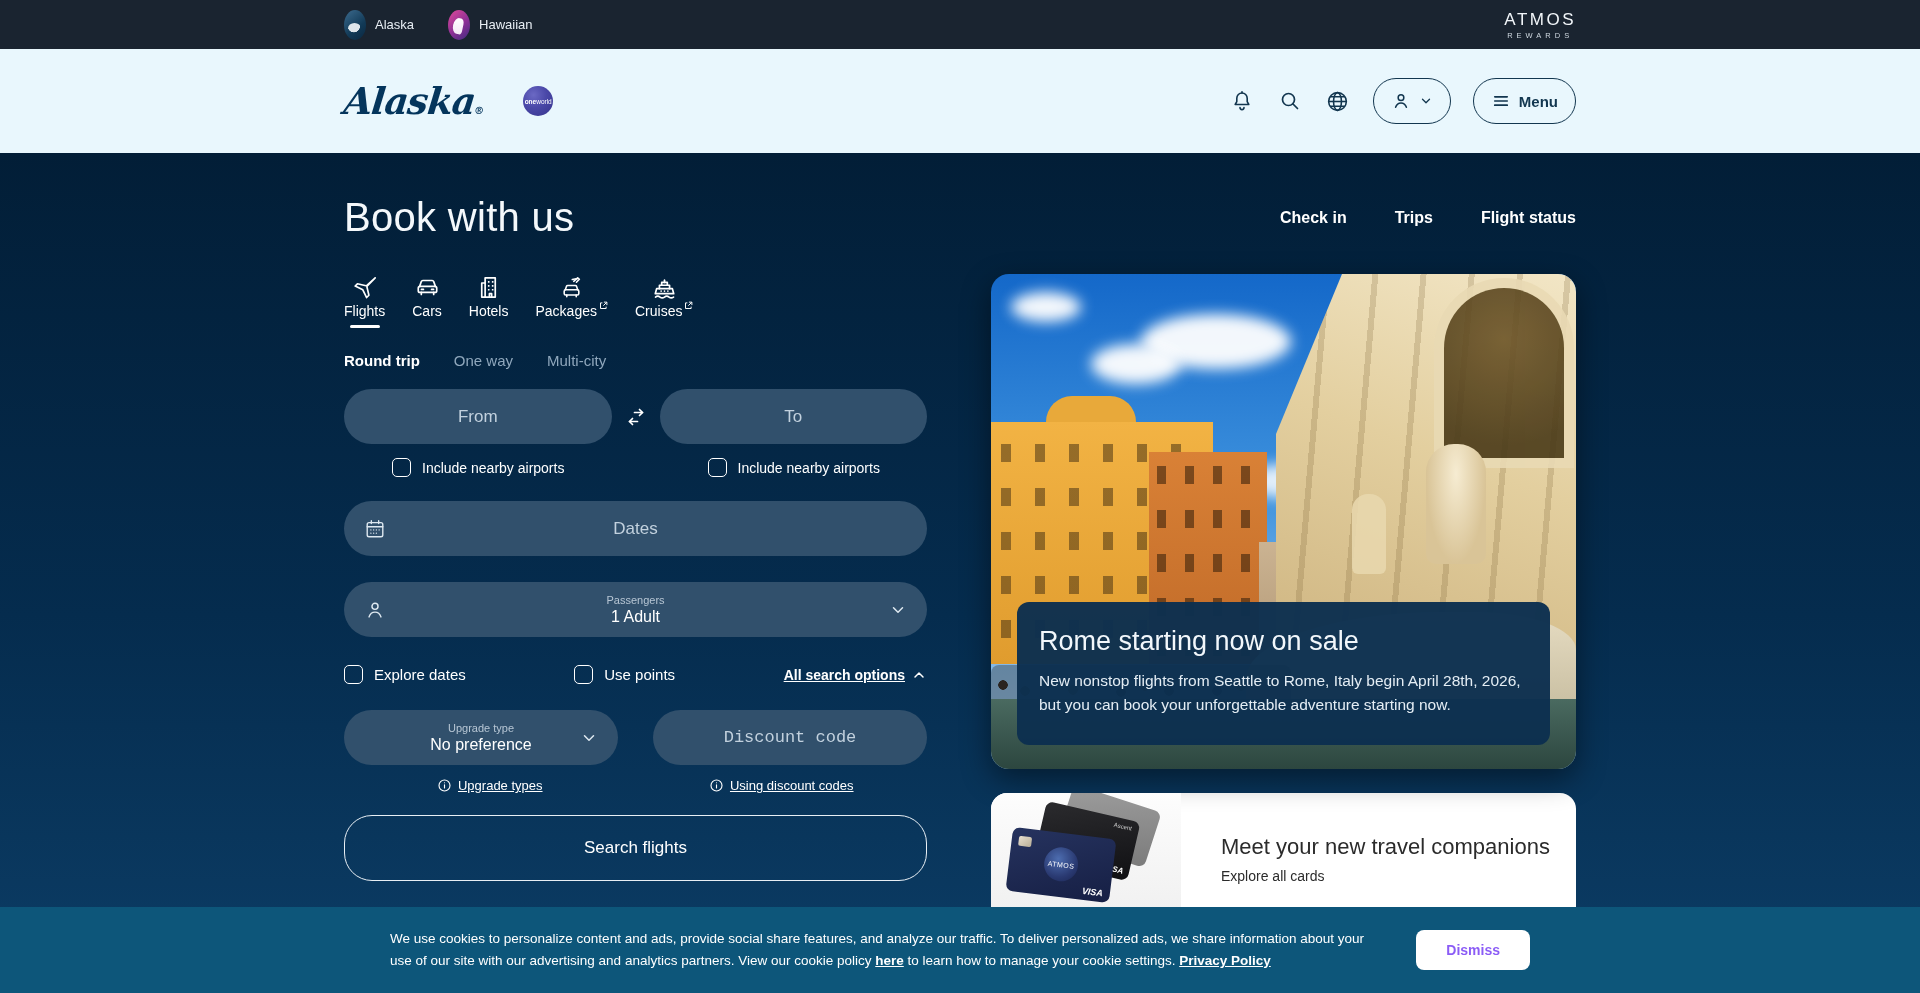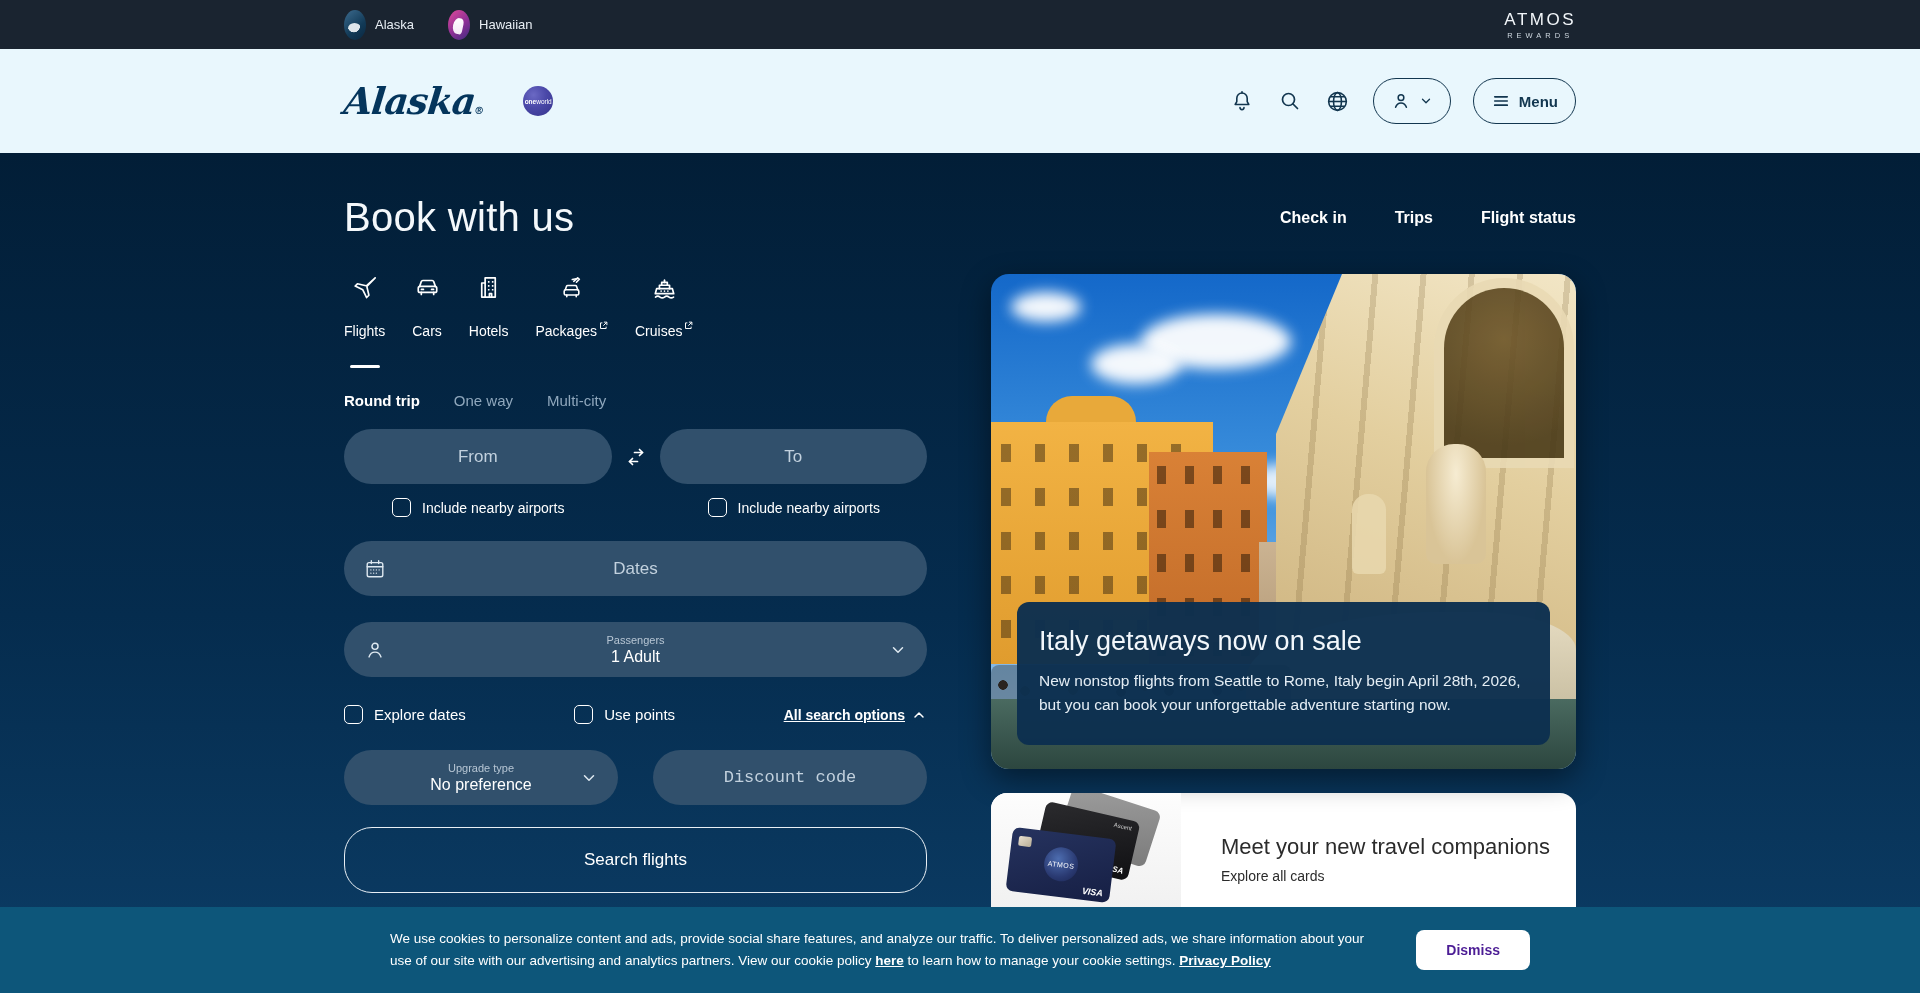--- a/index.html
+++ b/index.html
@@ -47,21 +47,21 @@
   .page-title { color:#f4f8fb; font-size:40px; font-weight:400; letter-spacing:.3px; }
   .quick-links { display:flex; gap:48px; }
   .quick-link { color:#fff; font-size:16px; font-weight:bold; cursor:pointer; }
 
   .columns { display:flex; gap:64px; margin-top:34px; }
   .col-left { width:583px; flex:none; }
   .col-right { width:585px; flex:none; }
 
   
   .product-tabs { display:flex; gap:27px; align-items:flex-start; }
-  .ptab { display:flex; flex-direction:column; align-items:center; gap:22px; color:#fff; cursor:pointer; }
+  .ptab { display:flex; flex-direction:column; align-items:center; gap:2px; color:#fff; cursor:pointer; }
   .ptab-label { font-size:14px; display:flex; align-items:flex-start; gap:2px; }
   .ptab-label sup { transform:translateY(-2px); }
   .ptab-underline { width:30px; height:3px; border-radius:2px; background:#fff; margin-top:4px; }
 
   .trip-types { display:flex; gap:34px; margin-top:24px; }
   .trip-type { font-size:15px; color:#8fa7bc; cursor:pointer; }
   .trip-type.active { color:#fff; font-weight:bold; }
 
   
   .pill { background:#31506c; border:none; border-radius:28px; height:55px; color:#fff; }
@@ -184,21 +184,21 @@
   .comp-text { padding-left:40px; }
   .comp-title { color:#2b2b2b; font-size:22px; font-weight:500; }
   .comp-sub { color:#2b2b2b; font-size:14px; margin-top:8px; }
 
   
   .cookie-banner { position:fixed; left:0; right:0; bottom:0; height:86px; background:#0d567a; z-index:50; }
   .cookie-inner { width:1232px; margin:0 auto; height:100%; display:flex; align-items:center;
       justify-content:space-between; padding:0 46px; }
   .cookie-text { width:980px; color:#fff; font-size:13.5px; line-height:1.62; }
   .cookie-link { font-weight:bold; text-decoration:underline; color:#fff; cursor:pointer; }
-  .dismiss-btn { background:#fff; color:#4c1d95; font-weight:bold; font-size:14px; border:none;
+  .dismiss-btn { background:#fff; color:#8b5cf6; font-weight:bold; font-size:14px; border:none;
       border-radius:8px; padding:12px 30px; cursor:pointer; font-family:"Liberation Sans", sans-serif; }
 
   svg { display:block; }
 </style>
 </head>
 <body>
 
 <div class="topbar">
   <div class="inner">
     <div class="brand-tabs">
@@ -433,20 +433,38 @@
             </span>
             <span class="right-ic">
               <svg width="18" height="18" viewBox="0 0 24 24" fill="none" stroke="currentColor" stroke-width="2" stroke-linecap="round" stroke-linejoin="round">
                 <polyline points="6 9 12 15 18 9"></polyline>
               </svg>
             </span>
           </div>
           <input class="pill pill-input" type="text" placeholder="Discount code" style="">
         </div>
 
+        <div class="info-links-row">
+          <div class="info-link">
+            <svg width="15" height="15" viewBox="0 0 24 24" fill="none" stroke="currentColor" stroke-width="1.8" stroke-linecap="round">
+              <circle cx="12" cy="12" r="8.8"></circle>
+                <path d="M12 11v5"></path>
+                <path d="M12 7.6h.01"></path>
+            </svg>
+            <span>Upgrade types</span>
+          </div>
+          <div class="info-link">
+            <svg width="15" height="15" viewBox="0 0 24 24" fill="none" stroke="currentColor" stroke-width="1.8" stroke-linecap="round">
+              <circle cx="12" cy="12" r="8.8"></circle>
+                <path d="M12 11v5"></path>
+                <path d="M12 7.6h.01"></path>
+            </svg>
+            <span>Using discount codes</span>
+          </div>
+        </div>
 
         <button class="search-btn">Search flights</button>
       </div>
 
       <div class="col-right">
         <div class="rome-card">
           <div>
             <span class="cloud c1"></span>
               <span class="cloud c2"></span>
               <span class="cloud c3"></span>
@@ -461,21 +479,21 @@
             <span class="facade"></span>
               <span class="facade-cols"></span>
             <span class="arch"></span>
             <span class="statue"></span>
               <span class="statue2"></span>
             <span class="rocks"></span>
             <span class="crowd"></span>
             <span class="water"></span>
           </div>
           <div class="rome-overlay">
-            <div class="rome-title">Italy getaways now on sale</div>
+            <div class="rome-title">Rome starting now on sale</div>
             <div class="rome-desc">New nonstop flights from Seattle to Rome, Italy begin April 28th, 2026, but you can book your unforgettable adventure starting now.</div>
           </div>
         </div>
 
         <div class="comp-card">
           <div class="comp-art">
             <span class="cc cc-gray"></span>
             <span class="cc cc-black">
               <span class="cc-name">Ascent</span>
               <span class="cc-visa">VISA</span>

